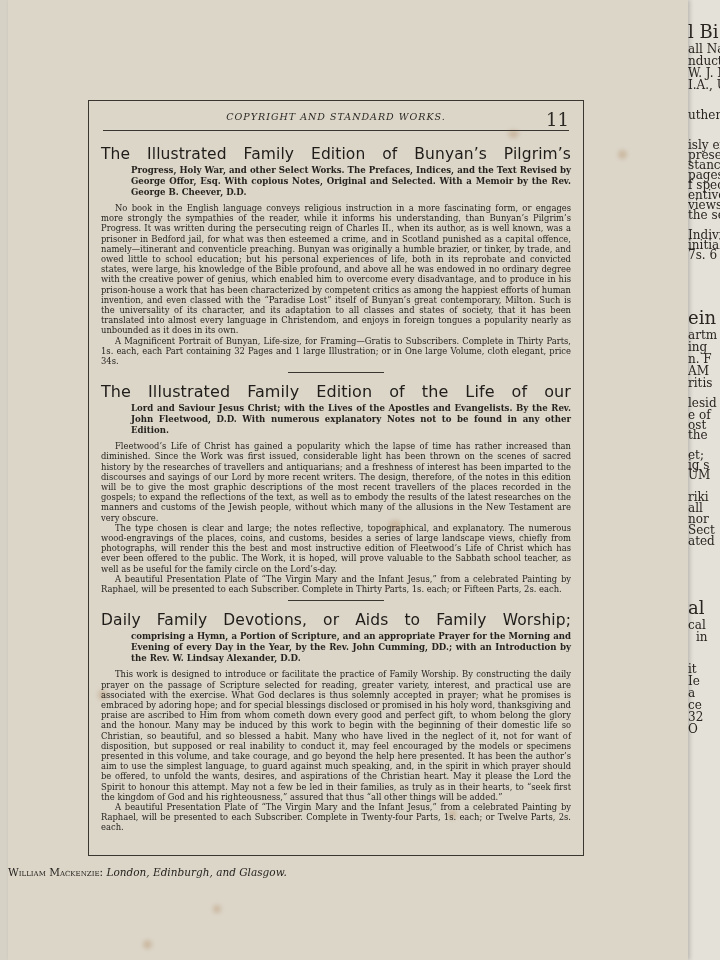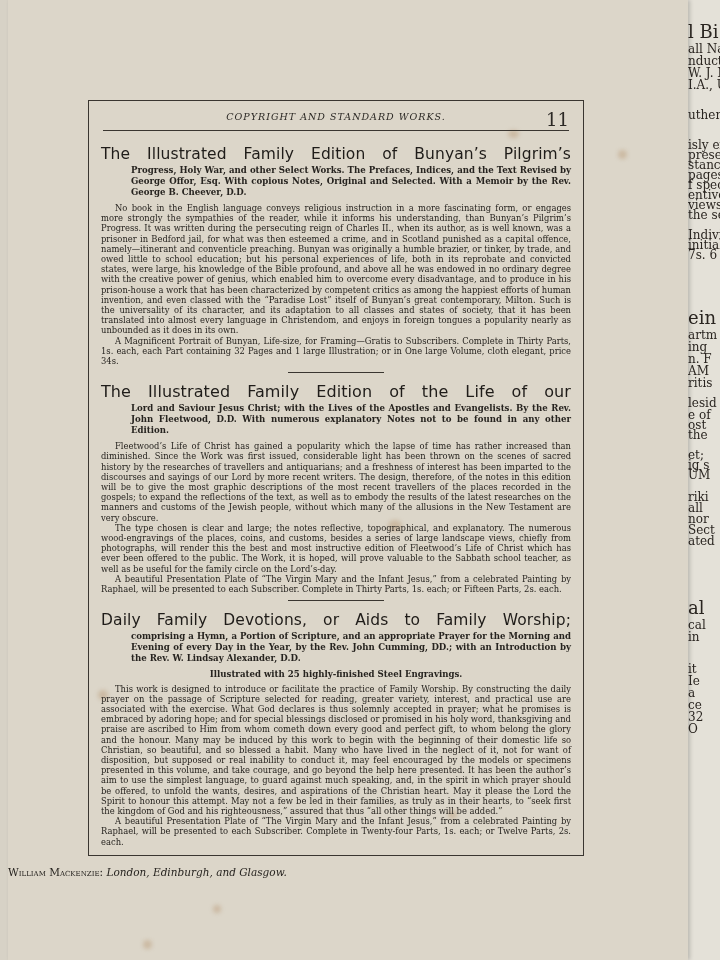--- a/index.html
+++ b/index.html
@@ -99,21 +99,21 @@
       <div class="frag" style="top: 450px;">et;</div>
       <div class="frag" style="top: 460px;">ig s</div>
       <div class="frag" style="top: 470px;">UM</div>
       <div class="frag" style="top: 492px;">riki</div>
       <div class="frag" style="top: 503px;">all</div>
       <div class="frag" style="top: 514px;">nor</div>
       <div class="frag" style="top: 525px;">Sect</div>
       <div class="frag" style="top: 536px;">ated</div>
       <div class="frag big" style="top: 598px;">al</div>
       <div class="frag" style="top: 620px;">cal</div>
-      <div class="frag" style="top: 632px;">in</div>
+      <div class="frag" style="top: 632px; margin-left: 8px;">in</div>
       <div class="frag" style="top: 652px; padding-left: 36px;">of</div>
       <div class="frag" style="top: 664px;">it</div>
       <div class="frag" style="top: 676px;">Ie</div>
       <div class="frag" style="top: 688px;">a</div>
       <div class="frag" style="top: 700px;">ce</div>
       <div class="frag" style="top: 712px;">32</div>
       <div class="frag" style="top: 724px;">O</div>
     </div>
 
   <div class="page">
@@ -150,21 +150,20 @@
             <p>Fleetwood’s Life of Christ has gained a popularity which the lapse of time has rather increased than diminished. Since the Work was first issued, considerable light has been thrown on the scenes of sacred history by the researches of travellers and antiquarians; and a freshness of interest has been imparted to the discourses and sayings of our Lord by more recent writers. The design, therefore, of the notes in this edition will be to give the most graphic descriptions of the most recent travellers of the places recorded in the gospels; to expand the reflections of the text, as well as to embody the results of the latest researches on the manners and customs of the Jewish people, without which many of the allusions in the New Testament are very obscure.</p>
             <p>The type chosen is clear and large; the notes reflective, topographical, and explanatory. The numerous wood-engravings of the places, coins, and customs, besides a series of large landscape views, chiefly from photographs, will render this the best and most instructive edition of Fleetwood’s Life of Christ which has ever been offered to the public. The Work, it is hoped, will prove valuable to the Sabbath school teacher, as well as be useful for the family circle on the Lord’s-day.</p>
             <p>A beautiful Presentation Plate of “The Virgin Mary and the Infant Jesus,” from a celebrated Painting by Raphael, will be presented to each Subscriber. Complete in Thirty Parts, 1s. each; or Fifteen Parts, 2s. each.</p>
           </div>
           <div class="divider"></div>
         </section>
 
         <section>
           <h2 class="ad-title">Daily Family Devotions, or Aids to Family Worship;</h2>
           <div class="ad-sub">comprising a Hymn, a Portion of Scripture, and an appropriate Prayer for the Morning and Evening of every Day in the Year, by the Rev. John Cumming, DD.; with an Introduction by the Rev. W. Lindsay Alexander, D.D.</div>
-          <div class="center-line">Illustrated with 25 highly-finished Steel Engravings.</div>
           <div class="ad-body">
             <p>This work is designed to introduce or facilitate the practice of Family Worship. By constructing the daily prayer on the passage of Scripture selected for reading, greater variety, interest, and practical use are associated with the exercise. What God declares is thus solemnly accepted in prayer; what he promises is embraced by adoring hope; and for special blessings disclosed or promised in his holy word, thanksgiving and praise are ascribed to Him from whom cometh down every good and perfect gift, to whom belong the glory and the honour. Many may be induced by this work to begin with the beginning of their domestic life so Christian, so beautiful, and so blessed a habit. Many who have lived in the neglect of it, not for want of disposition, but supposed or real inability to conduct it, may feel encouraged by the models or specimens presented in this volume, and take courage, and go beyond the help here presented. It has been the author’s aim to use the simplest language, to guard against much speaking, and, in the spirit in which prayer should be offered, to unfold the wants, desires, and aspirations of the Christian heart. May it please the Lord the Spirit to honour this attempt. May not a few be led in their families, as truly as in their hearts, to “seek first the kingdom of God and his righteousness,” assured that thus “all other things will be added.”</p>
             <p>A beautiful Presentation Plate of “The Virgin Mary and the Infant Jesus,” from a celebrated Painting by Raphael, will be presented to each Subscriber. Complete in Twenty-four Parts, 1s. each; or Twelve Parts, 2s. each.</p>
           </div>
         </section>
       </div>
     </div>
 
     <div class="imprint">
       <span class="sc">William Mackenzie:</span>

